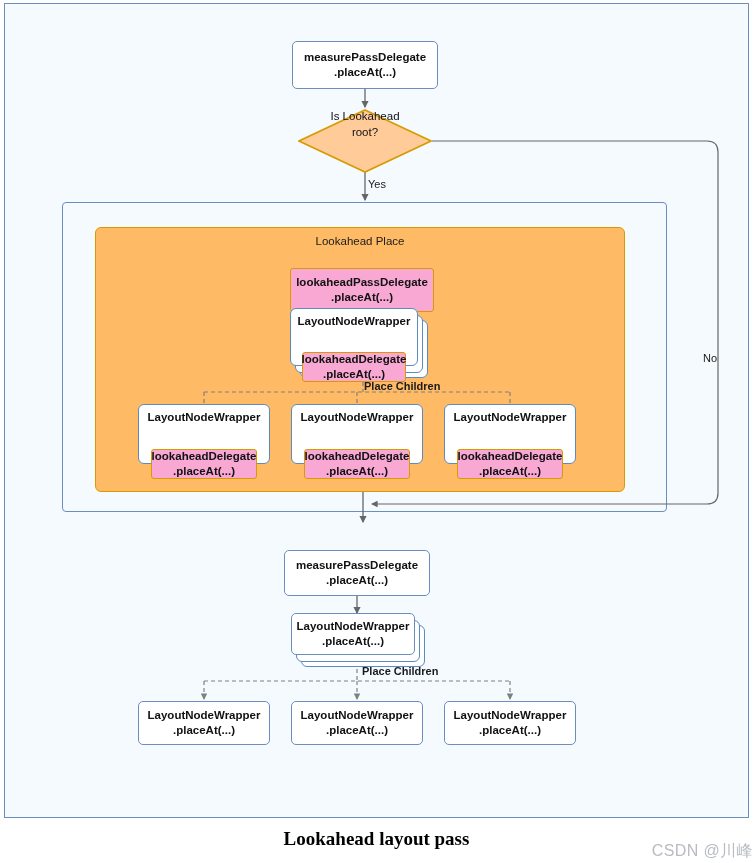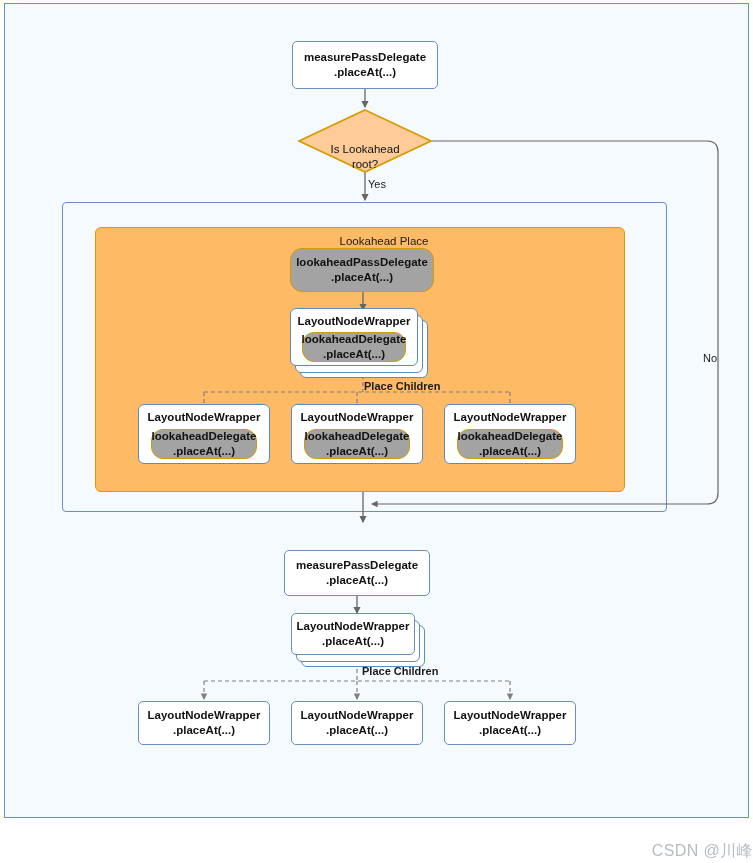--- a/index.html
+++ b/index.html
@@ -78,25 +78,26 @@
   .node .l2 { font-weight: bold; }
 
   .box-blue {
     background: #ffffff;
     border: 1.4px solid #6c8ebf;
     border-radius: 5px;
     color: #111111;
     font-size: 11.5px;
   }
   .box-orange {
-    background: #a3a3a3;
+    background: #f9a8d4;
     border: 1.6px solid #d79b00;
-    border-radius: 12px;
-    color: #111111;
-    font-size: 11.5px;
+    border-radius: 3px;
+    color: #111111;
+    font-size: 11.5px;
+    margin-top: 20px;
   }
 
   
   .container-blue {
     position: absolute;
     box-sizing: border-box;
     background: #f5faff;
     border: 1.4px solid #6c8ebf;
     border-radius: 4px;
   }
@@ -107,21 +108,20 @@
     border: 1.4px solid #d79b00;
     border-radius: 6px;
   }
   .container-label {
     position: absolute;
     width: 100%;
     text-align: center;
     font-size: 11.5px;
     color: #1a1a1a;
     font-weight: normal;
-    padding-left: 24px;
   }
 
   
   .wrapper-card {
     position: absolute;
     box-sizing: border-box;
     background: #ffffff;
     border: 1.6px solid #5b8bbf;
     border-radius: 6px;
   }
@@ -149,21 +149,21 @@
   }
   .diamond-text {
     position: absolute;
     left: 0;
     top: 0;
     width: 100%;
     height: 100%;
     display: flex;
     flex-direction: column;
     align-items: center;
-    justify-content: flex-end;
+    justify-content: flex-start;
     font-size: 11.5px;
     color: #111111;
     line-height: 1.35;
     text-align: center;
   }
 
   
   .edge-label {
     position: absolute;
     font-size: 11px;
@@ -314,15 +314,16 @@
   </div>
   <div class="node box-blue" style="left:291px; top:701px; width:132px; height:44px;">
     <span class="l1">LayoutNodeWrapper</span>
     <span class="l2">.placeAt(...)</span>
   </div>
   <div class="node box-blue" style="left:444px; top:701px; width:132px; height:44px;">
     <span class="l1">LayoutNodeWrapper</span>
     <span class="l2">.placeAt(...)</span>
   </div>
 
+  <div class="caption">Lookahead layout pass</div>
   <div class="watermark">CSDN @川峰</div>
 
 </div>
 
 </body></html>

